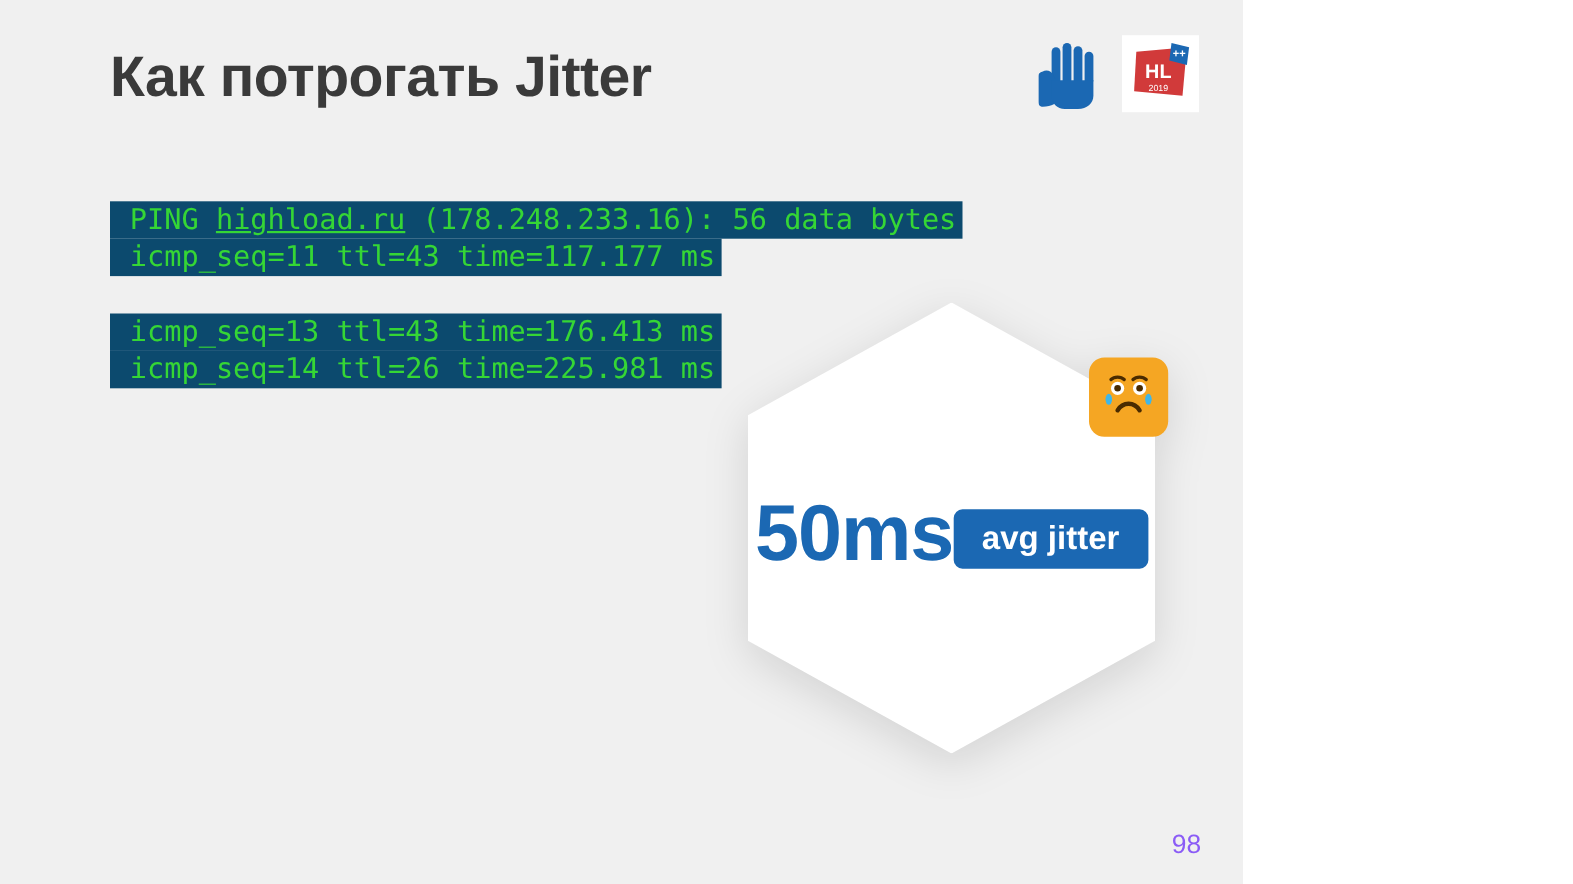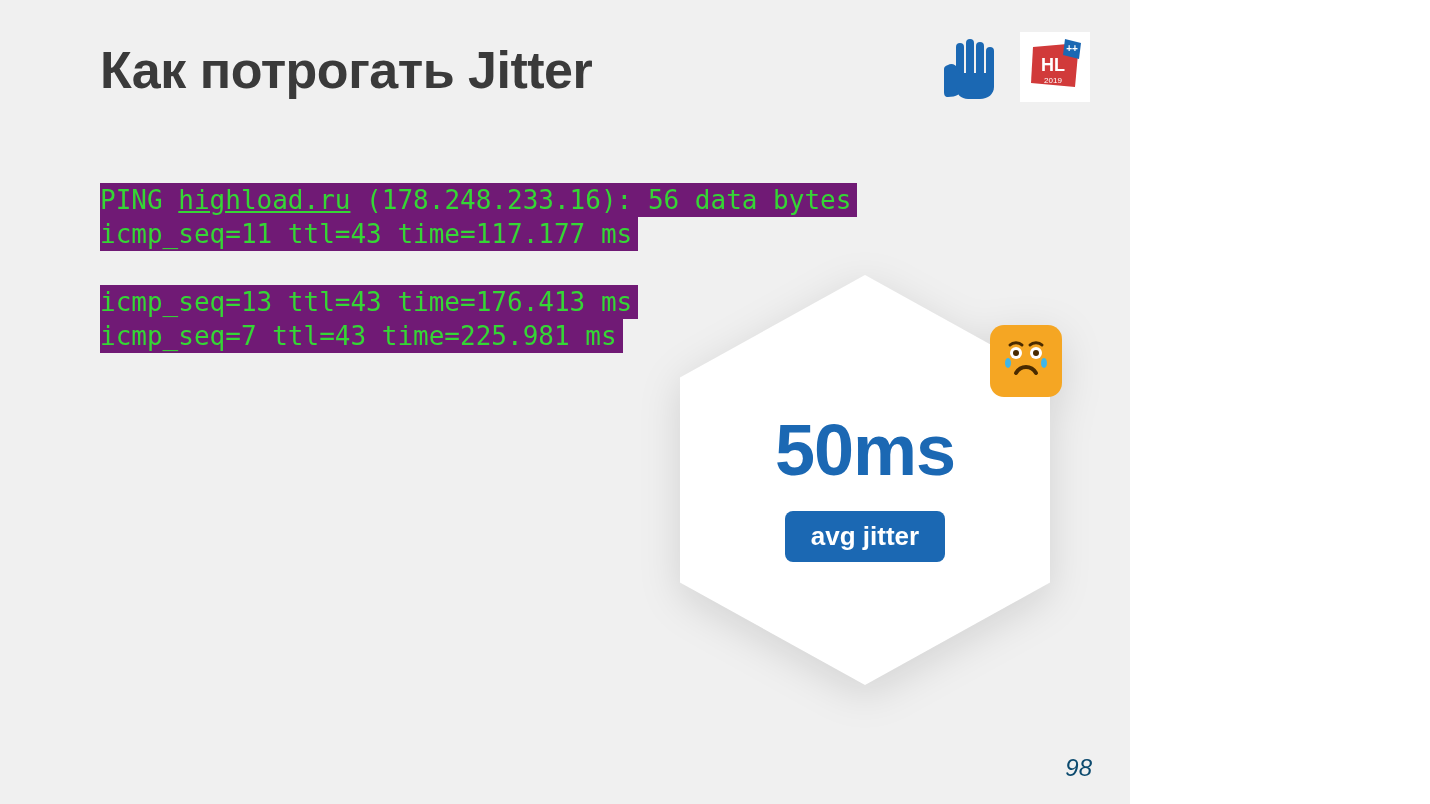--- a/index.html
+++ b/index.html
@@ -33,22 +33,22 @@
     position: absolute;
     left: 100px;
     top: 183px;
     font-family: "Menlo", "Consolas", "DejaVu Sans Mono", monospace;
     font-size: 26px;
     line-height: 34px;
     color: #35d635;
   }
   .terminal .row {
     display: inline-block;
-    background: #701a75;
-    padding: 0 6px 0 0;
+    background: #0c4a6e;
+    padding: 0 6px 0 18px;
     white-space: pre;
   }
   .terminal .row a {
     color: #35d635;
     text-decoration: underline;
   }
 
   
   .calc {
     position: absolute;
@@ -86,60 +86,59 @@
     width: 370px;
     height: 410px;
     filter: drop-shadow(0 10px 20px rgba(0,0,0,0.12));
   }
   .hex {
     width: 100%;
     height: 100%;
     background: #ffffff;
     clip-path: polygon(50% 0%, 100% 25%, 100% 75%, 50% 100%, 0% 75%, 0% 25%);
     display: flex;
-    flex-direction: column;
+    flex-direction: row;
     align-items: center;
     justify-content: center;
     box-sizing: border-box;
   }
   .hex .value {
     font-size: 72px;
     font-weight: 800;
     color: #1b68b3;
     margin-top: 10px;
     letter-spacing: -1px;
   }
   .hex .label {
     margin-top: 20px;
     background: #1b68b3;
     color: #fff;
-    font-size: 26px;
+    font-size: 30px;
     font-weight: 700;
     padding: 10px 26px;
     border-radius: 8px;
   }
   .emoji {
     position: absolute;
     top: 50px;
     right: -12px;
     width: 72px;
     height: 72px;
     background: #f5a623;
     border-radius: 14px;
     display:flex; align-items:center; justify-content:center;
   }
   .emoji svg { display:block; }
 
   .page-number {
     position: absolute;
     bottom: 22px;
     right: 38px;
-    color: #0c4a6e;
+    color: #8b5cf6;
     font-size: 24px;
-    font-style: italic;
   }
 </style>
 </head>
 <body>
 
 <div class="slide">
 
   <div class="title">Как потрогать Jitter</div>
 
   <div class="logos">
@@ -164,21 +163,21 @@
         <text x="47" y="15" font-family="Arial" font-size="10" font-weight="700" fill="#fff" text-anchor="middle">++</text>
       </svg>
     </span>
   </div>
 
   <div class="terminal">
     <span class="row"><span>PING </span><a>highload.ru</a><span> (178.248.233.16): 56 data bytes</span></span><br>
     <span class="row">icmp_seq=11 ttl=43 time=117.177 ms</span><br>
     <br>
     <span class="row">icmp_seq=13 ttl=43 time=176.413 ms</span><br>
-    <span class="row">icmp_seq=7 ttl=43 time=225.981 ms</span>
+    <span class="row">icmp_seq=14 ttl=26 time=225.981 ms</span>
   </div>
 
 
   <div class="hex-wrap">
     <div class="hex">
       <div class="value">50ms</div>
       <div class="label">avg jitter</div>
     </div>
     <div class="emoji">
       <svg width="56" height="56" viewBox="0 0 56 56">

